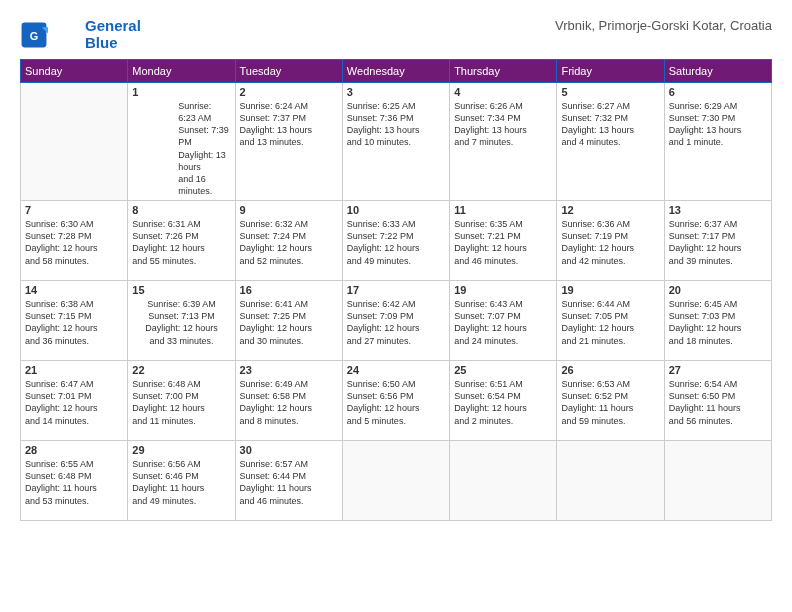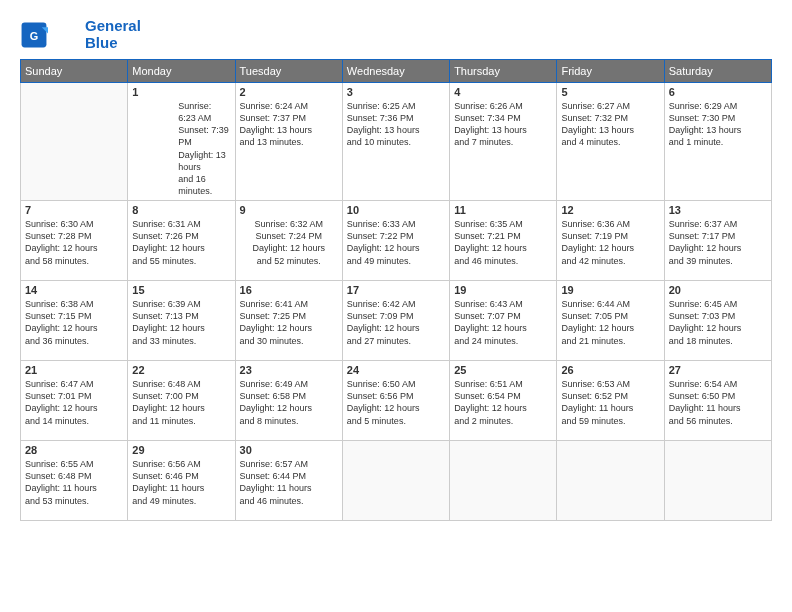--- a/index.html
+++ b/index.html
@@ -53,21 +53,21 @@
     .subtitle {
       font-size: 13px;
       color: #555;
     }
     .calendar {
       width: 100%;
       border-collapse: collapse;
       font-size: 10px;
     }
     .calendar th {
-      background: #737373;
+      background: #701a75;
       color: #fff;
       padding: 5px 4px;
       text-align: left;
       font-size: 11px;
       font-weight: normal;
       border: 1px solid #1565c0;
     }
     .calendar td {
       border: 1px solid #ccc;
       vertical-align: top;
@@ -104,20 +104,21 @@
         <rect x="2" y="2" width="32" height="32" rx="4" fill="#1565c0"></rect>
         <text x="18" y="24" text-anchor="middle" fill="white" font-size="14" font-weight="bold" font-family="Arial">G</text>
         <polygon points="28,8 36,8 36,16" fill="#42a5f5"></polygon>
       </svg>
       <div class="logo-text">
         <div><span>General</span></div>
         <div><span style="color:#1565c0">Blue</span></div>
       </div>
     </div>
     <div class="title-block">
+      <div class="subtitle">Vrbnik, Primorje-Gorski Kotar, Croatia</div>
     </div>
   </div>
 
   <table class="calendar">
     <thead>
       <tr>
 
       <th>Sunday</th>
           <th>Monday</th>
           <th>Tuesday</th>
@@ -183,21 +184,21 @@
           </td>
           <td>
             <span class="day-num">8</span>
             <div class="day-info" style="white-space: pre-line;">Sunrise: 6:31 AM
 Sunset: 7:26 PM
 Daylight: 12 hours
 and 55 minutes.</div>
           </td>
           <td>
             <span class="day-num">9</span>
-            <div class="day-info" style="white-space: pre-line; text-align: center;">Sunrise: 6:32 AM
+            <div class="day-info" style="white-space: pre-line;">Sunrise: 6:32 AM
 Sunset: 7:24 PM
 Daylight: 12 hours
 and 52 minutes.</div>
           </td>
           <td>
             <span class="day-num">10</span>
             <div class="day-info" style="white-space: pre-line;">Sunrise: 6:33 AM
 Sunset: 7:22 PM
 Daylight: 12 hours
 and 49 minutes.</div>
@@ -227,21 +228,21 @@
         <tr class="week-row">
           <td>
             <span class="day-num">14</span>
             <div class="day-info" style="white-space: pre-line;">Sunrise: 6:38 AM
 Sunset: 7:15 PM
 Daylight: 12 hours
 and 36 minutes.</div>
           </td>
           <td>
             <span class="day-num">15</span>
-            <div class="day-info" style="white-space: pre-line;">Sunrise: 6:39 AM
+            <div class="day-info" style="white-space: pre-line; text-align: center;">Sunrise: 6:39 AM
 Sunset: 7:13 PM
 Daylight: 12 hours
 and 33 minutes.</div>
           </td>
           <td>
             <span class="day-num">16</span>
             <div class="day-info" style="white-space: pre-line;">Sunrise: 6:41 AM
 Sunset: 7:25 PM
 Daylight: 12 hours
 and 30 minutes.</div>

